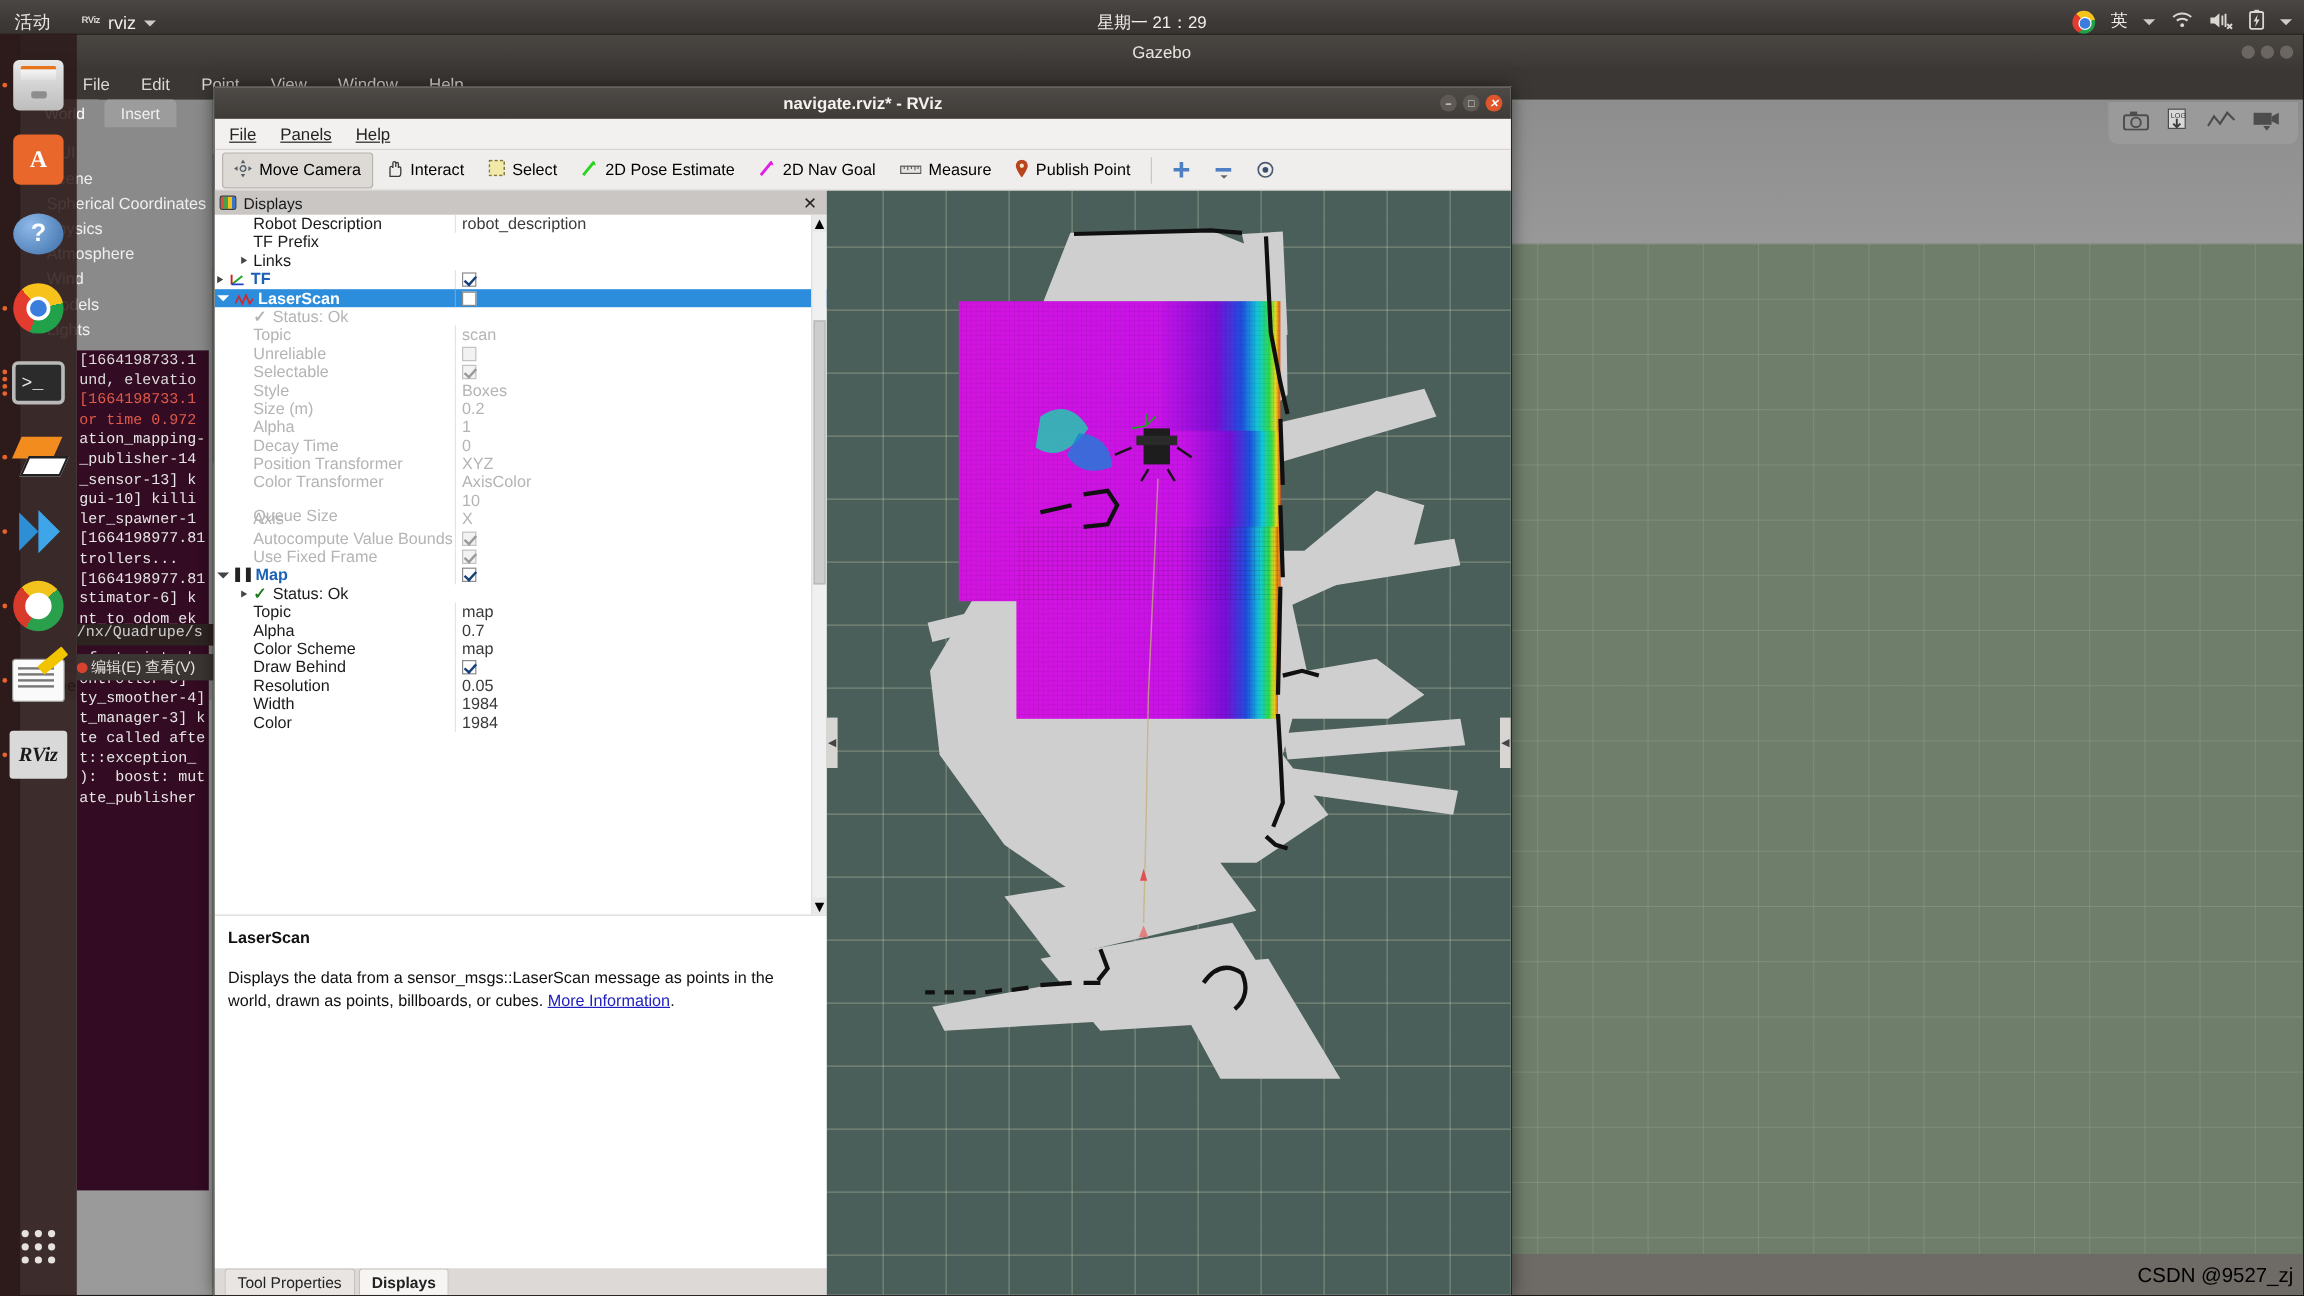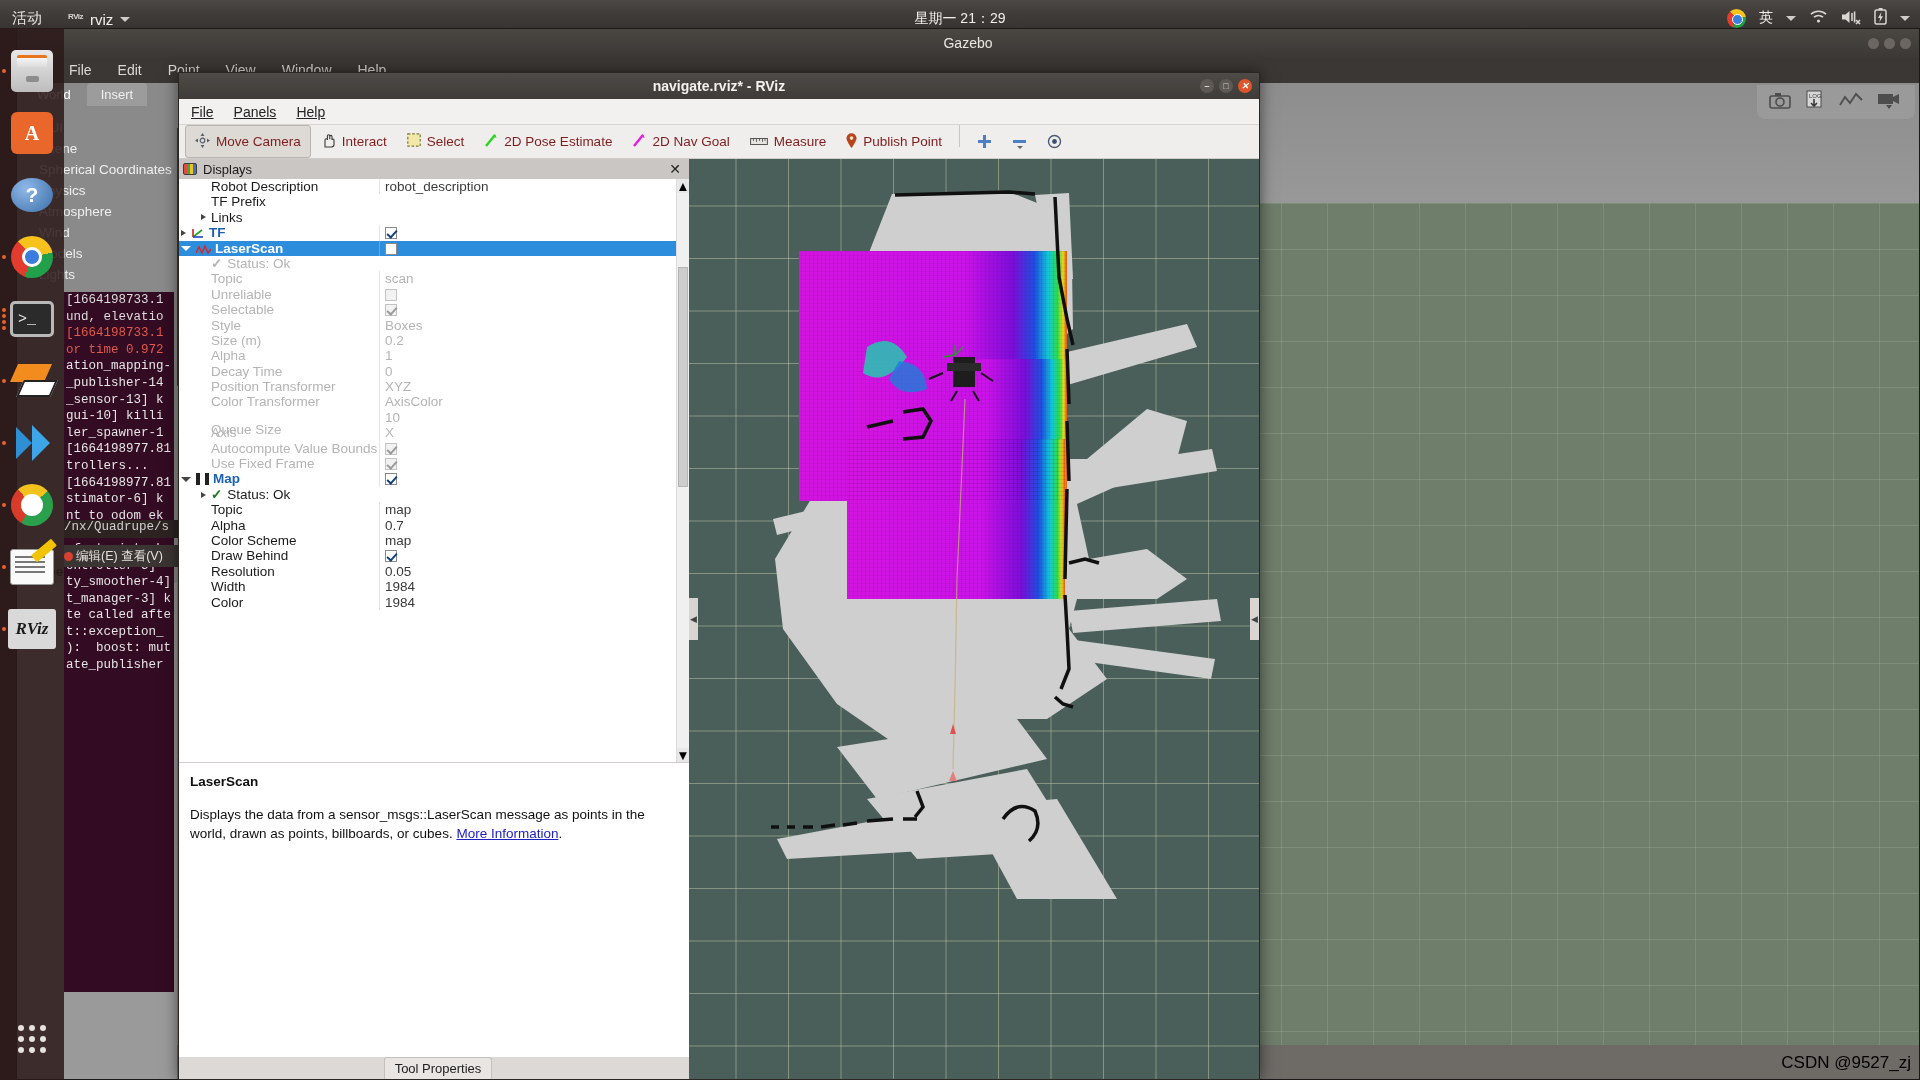--- a/index.html
+++ b/index.html
@@ -206,21 +206,21 @@
      color:#f4f1ee;font-size:14px;font-weight:bold;display:flex;align-items:center;
      justify-content:center;position:relative;}
   #rv-title .wbtns{position:absolute;right:7px;display:flex;gap:5px;align-items:center;}
   #rv-title .wbtns i{width:14px;height:14px;border-radius:50%;background:#5e5954;display:block;
      color:#d8d4d0;font-size:9px;text-align:center;line-height:14px;}
   #rv-title .wbtns i.close{background:#e0562c;color:#fff;}
   #rv-menu{height:26px;background:#f3f1ef;border-bottom:1px solid #d6d3d0;
      display:flex;align-items:center;gap:20px;padding-left:12px;font-size:14px;color:#232323;}
   #rv-menu u{text-decoration:underline;}
   #rv-toolbar{height:34px;background:#f0eeec;border-bottom:1px solid #cfccc9;
-     display:flex;gap:2px;padding:0 6px;font-size:13.5px;color:#7f1d1d;}
+     display:flex;align-items:center;gap:2px;padding:0 6px;font-size:13.5px;color:#000000;}
   .tb-btn{display:flex;align-items:center;gap:6px;padding:5px 9px;border-radius:3px;white-space:nowrap;}
   .tb-btn.active{background:#dddad6;border:1px solid #b8b4b0;}
   .tb-sep{width:1px;height:22px;background:#c9c6c3;margin:0 6px;}
 
   #rv-body{position:absolute;left:0;top:86px;right:0;bottom:0;display:flex;}
   #rv-left{width:510px;background:#ececec;position:relative;display:flex;flex-direction:column;}
   #disp-hdr{height:20px;background:#c9c6c3;display:flex;align-items:center;gap:6px;
      padding:0 4px;font-size:13px;color:#1a1a1a;}
   #disp-hdr .mon{width:14px;height:12px;border-radius:2px;
      background:linear-gradient(90deg,#e04d3a 0 25%,#46a14a 0 50%,#f2c21c 0 75%,#3b74c8 0 100%);
@@ -263,21 +263,21 @@
      display:flex;align-items:center;justify-content:center;}
   #tree-scroll .up{top:0;} #tree-scroll .dn{bottom:0;}
 
   #disp-desc{height:295px;background:#ffffff;border-top:1px solid #d0cdca;padding:9px 11px;
      font-size:13.5px;color:#101010;line-height:19px;}
   #disp-desc h4{font-size:13.5px;margin-bottom:14px;}
   #disp-desc a{color:#2020c0;}
   #rv-btns{height:44px;background:#ececec;display:flex;align-items:center;gap:6px;padding:0 8px;}
   #rv-btns button{flex:1;height:26px;background:#f6f5f4;border:1px solid #b9b6b3;border-radius:3px;
      font-size:13.5px;color:#111;font-family:"Liberation Sans",sans-serif;}
-  #rv-tabsbottom{height:22px;background:#ddd9d6;display:flex;align-items:center;gap:3px;padding-left:8px;font-size:13px;flex-direction:column;}
+  #rv-tabsbottom{height:22px;background:#ddd9d6;display:flex;align-items:flex-start;gap:3px;padding-left:8px;font-size:13px;}
   #rv-tabsbottom .t{background:#e8e5e2;padding:3px 10px;border:1px solid #c4c0bd;border-bottom:0;border-radius:3px 3px 0 0;color:#222;}
   #rv-tabsbottom .t.sel{background:#f6f5f4;font-weight:bold;}
 
   
   #rv-view{flex:1;position:relative;background:#4b5f5a;overflow:hidden;}
   #rv-grid{position:absolute;inset:0;
      background-image:linear-gradient(rgba(222,225,190,.40) 1px,transparent 1px),
                       linear-gradient(90deg,rgba(222,225,190,.40) 1px,transparent 1px);
      background-size:52.5px 52.5px; background-position:-6px -6px;}
   .handleL,.handleR{position:absolute;top:50%;transform:translateY(-50%);width:9px;height:42px;

